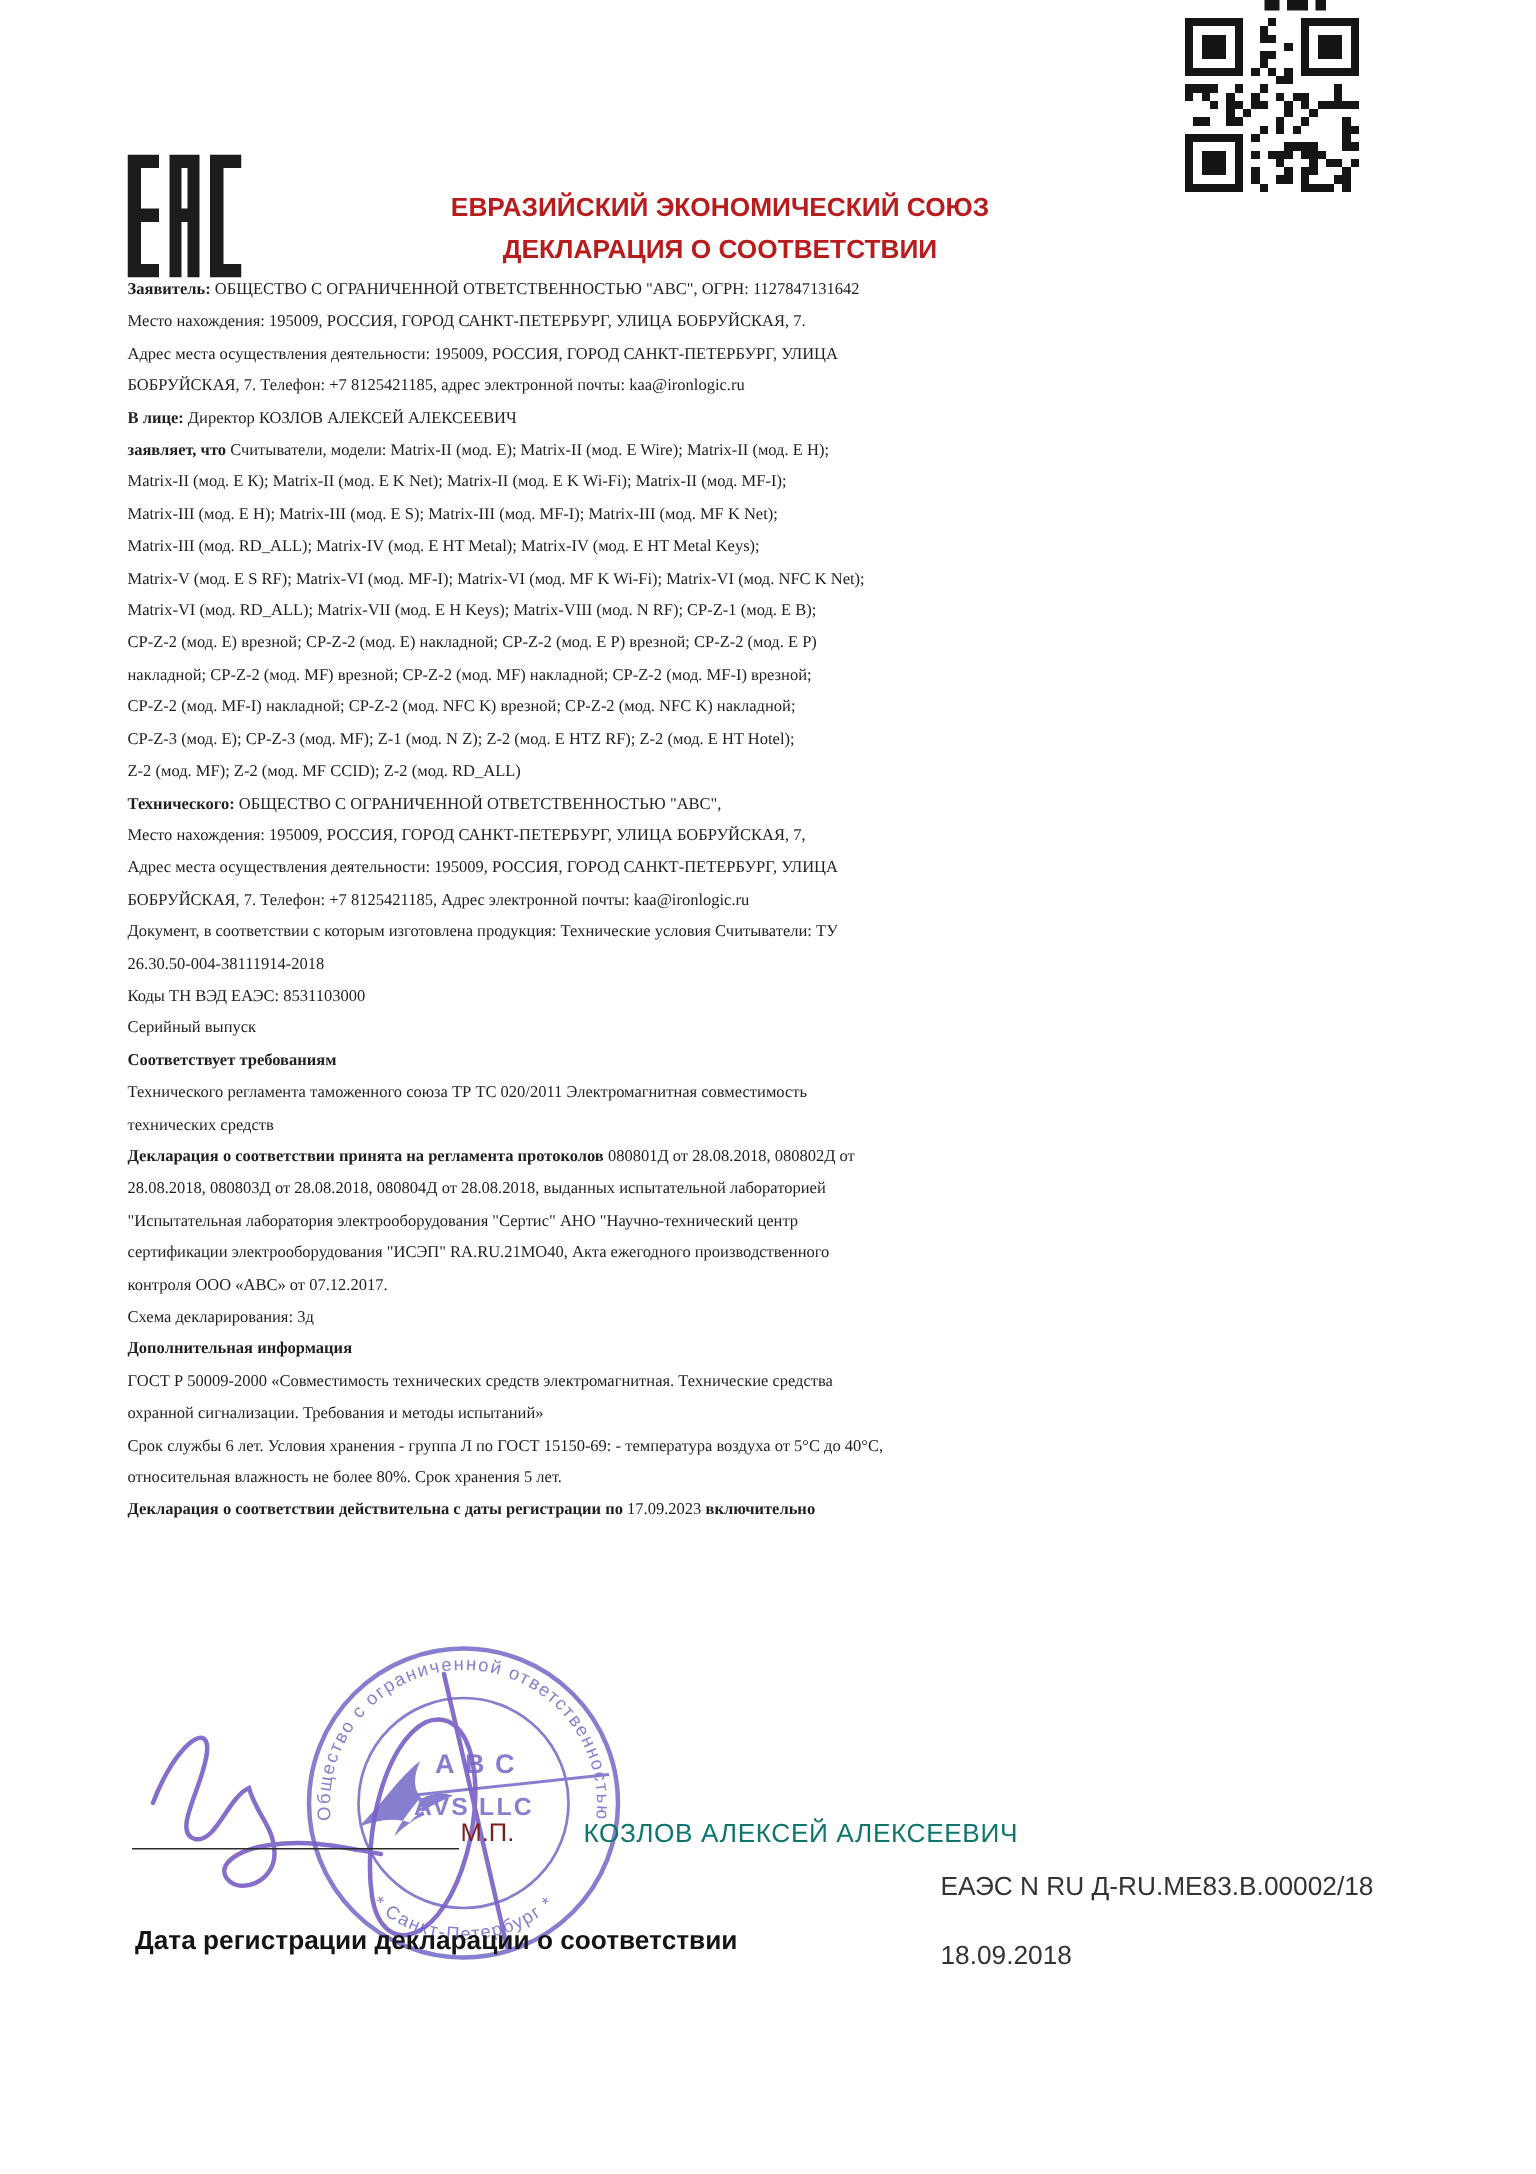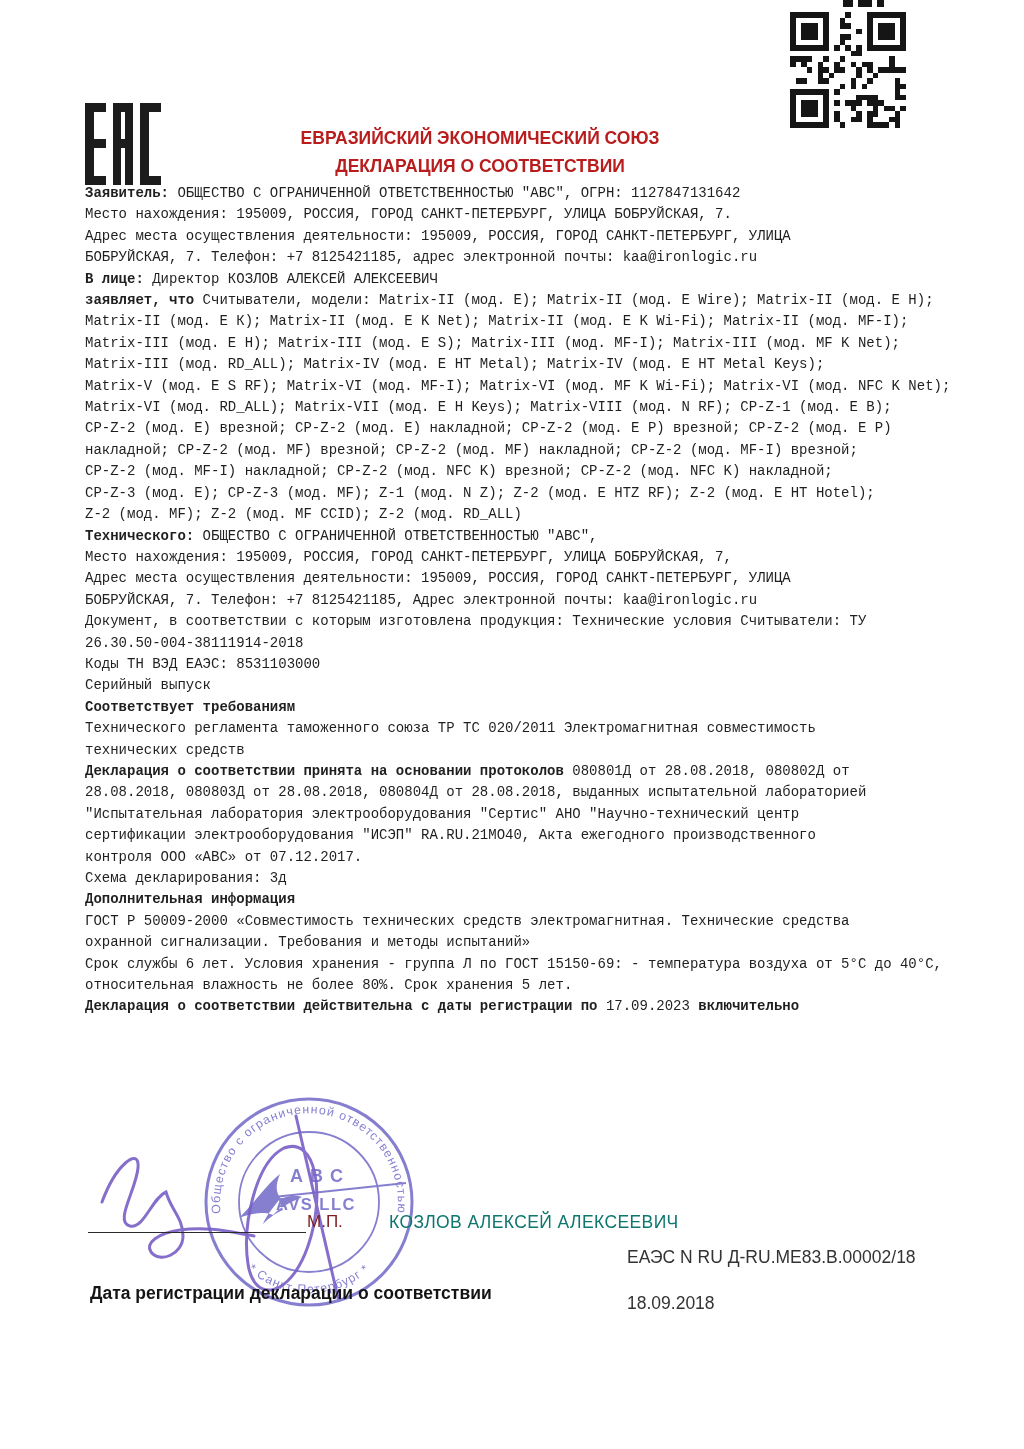--- a/index.html
+++ b/index.html
@@ -6,21 +6,21 @@
   .page{position:relative;width:1024px;height:1449px;background:#ffffff;overflow:hidden;
         font-family:"Liberation Serif", serif;color:#1f1f1f;}
   
   .eac-logo{position:absolute;left:85px;top:103px;}
   .title-wrap{position:absolute;left:85px;top:128px;width:790px;text-align:center;
         font-family:"Liberation Sans", sans-serif;font-weight:bold;font-size:17.5px;color:#b91c1c;}
   .title-wrap .line2{margin-top:7px;}
   .qr{position:absolute;left:790px;top:12px;}
   .qr-artifact{position:absolute;background:#151515;}
   
-  .flow{position:absolute;left:85px;top:183px;width:882px;font-size:14px;line-height:21.4px;font-family:Liberation Mono, monospace;}
+  .flow{position:absolute;left:85px;top:183px;width:882px;font-size:11px;line-height:21.4px;}
   .flow p{margin:0;}
   .lead{font-weight:bold;}
   .pre{white-space:pre-line;}
   .mt-pers{margin-top:9px;}
   .mt-prod{margin-top:3.5px;}
   .mt-manu{margin-top:4px;}
   .mt-comp{margin-top:9px;}
   .mt-basis{margin-top:7px;}
   .mt-add{margin-top:10px;}
   .mt-valid{margin-top:86px;}
@@ -195,21 +195,21 @@
 Адрес места осуществления деятельности: 195009, РОССИЯ, ГОРОД САНКТ-ПЕТЕРБУРГ, УЛИЦА
 БОБРУЙСКАЯ, 7. Телефон: +7 8125421185, Адрес электронной почты: kaa@ironlogic.ru
 Документ, в соответствии с которым изготовлена продукция: Технические условия Считыватели: ТУ
 26.30.50-004-38111914-2018
 Коды ТН ВЭД ЕАЭС: 8531103000
 Серийный выпуск</span></p>
 
     <p class="mt-comp"><span class="sec-head">Соответствует требованиям</span><span class="pre" style="display:block;">Технического регламента таможенного союза ТР ТС 020/2011 Электромагнитная совместимость
 технических средств</span></p>
 
-    <p class="mt-basis"><span class="lead">Декларация о соответствии принята на основании протоколов</span><span class="pre">  080801Д от 28.08.2018,  080802Д от
+    <p class="mt-basis"><span class="lead">Декларация о соответствии принята на регламента протоколов</span><span class="pre">  080801Д от 28.08.2018,  080802Д от
 28.08.2018,  080803Д от 28.08.2018,  080804Д от 28.08.2018,  выданных испытательной лабораторией
 "Испытательная лаборатория электрооборудования "Сертис" АНО "Научно-технический центр
 сертификации электрооборудования "ИСЭП" RA.RU.21МО40, Акта ежегодного производственного
 контроля ООО «ABC» от 07.12.2017.
 Схема декларирования: 3д</span></p>
 
     <p class="mt-add"><span class="sec-head">Дополнительная информация</span><span class="pre" style="display:block;">ГОСТ Р 50009-2000 «Совместимость технических средств электромагнитная. Технические средства
 охранной сигнализации. Требования и методы испытаний»
 Срок службы 6 лет. Условия хранения - группа Л по ГОСТ 15150-69: - температура воздуха от 5°С до 40°С,
 относительная влажность не более 80%. Срок хранения 5 лет.</span></p>

